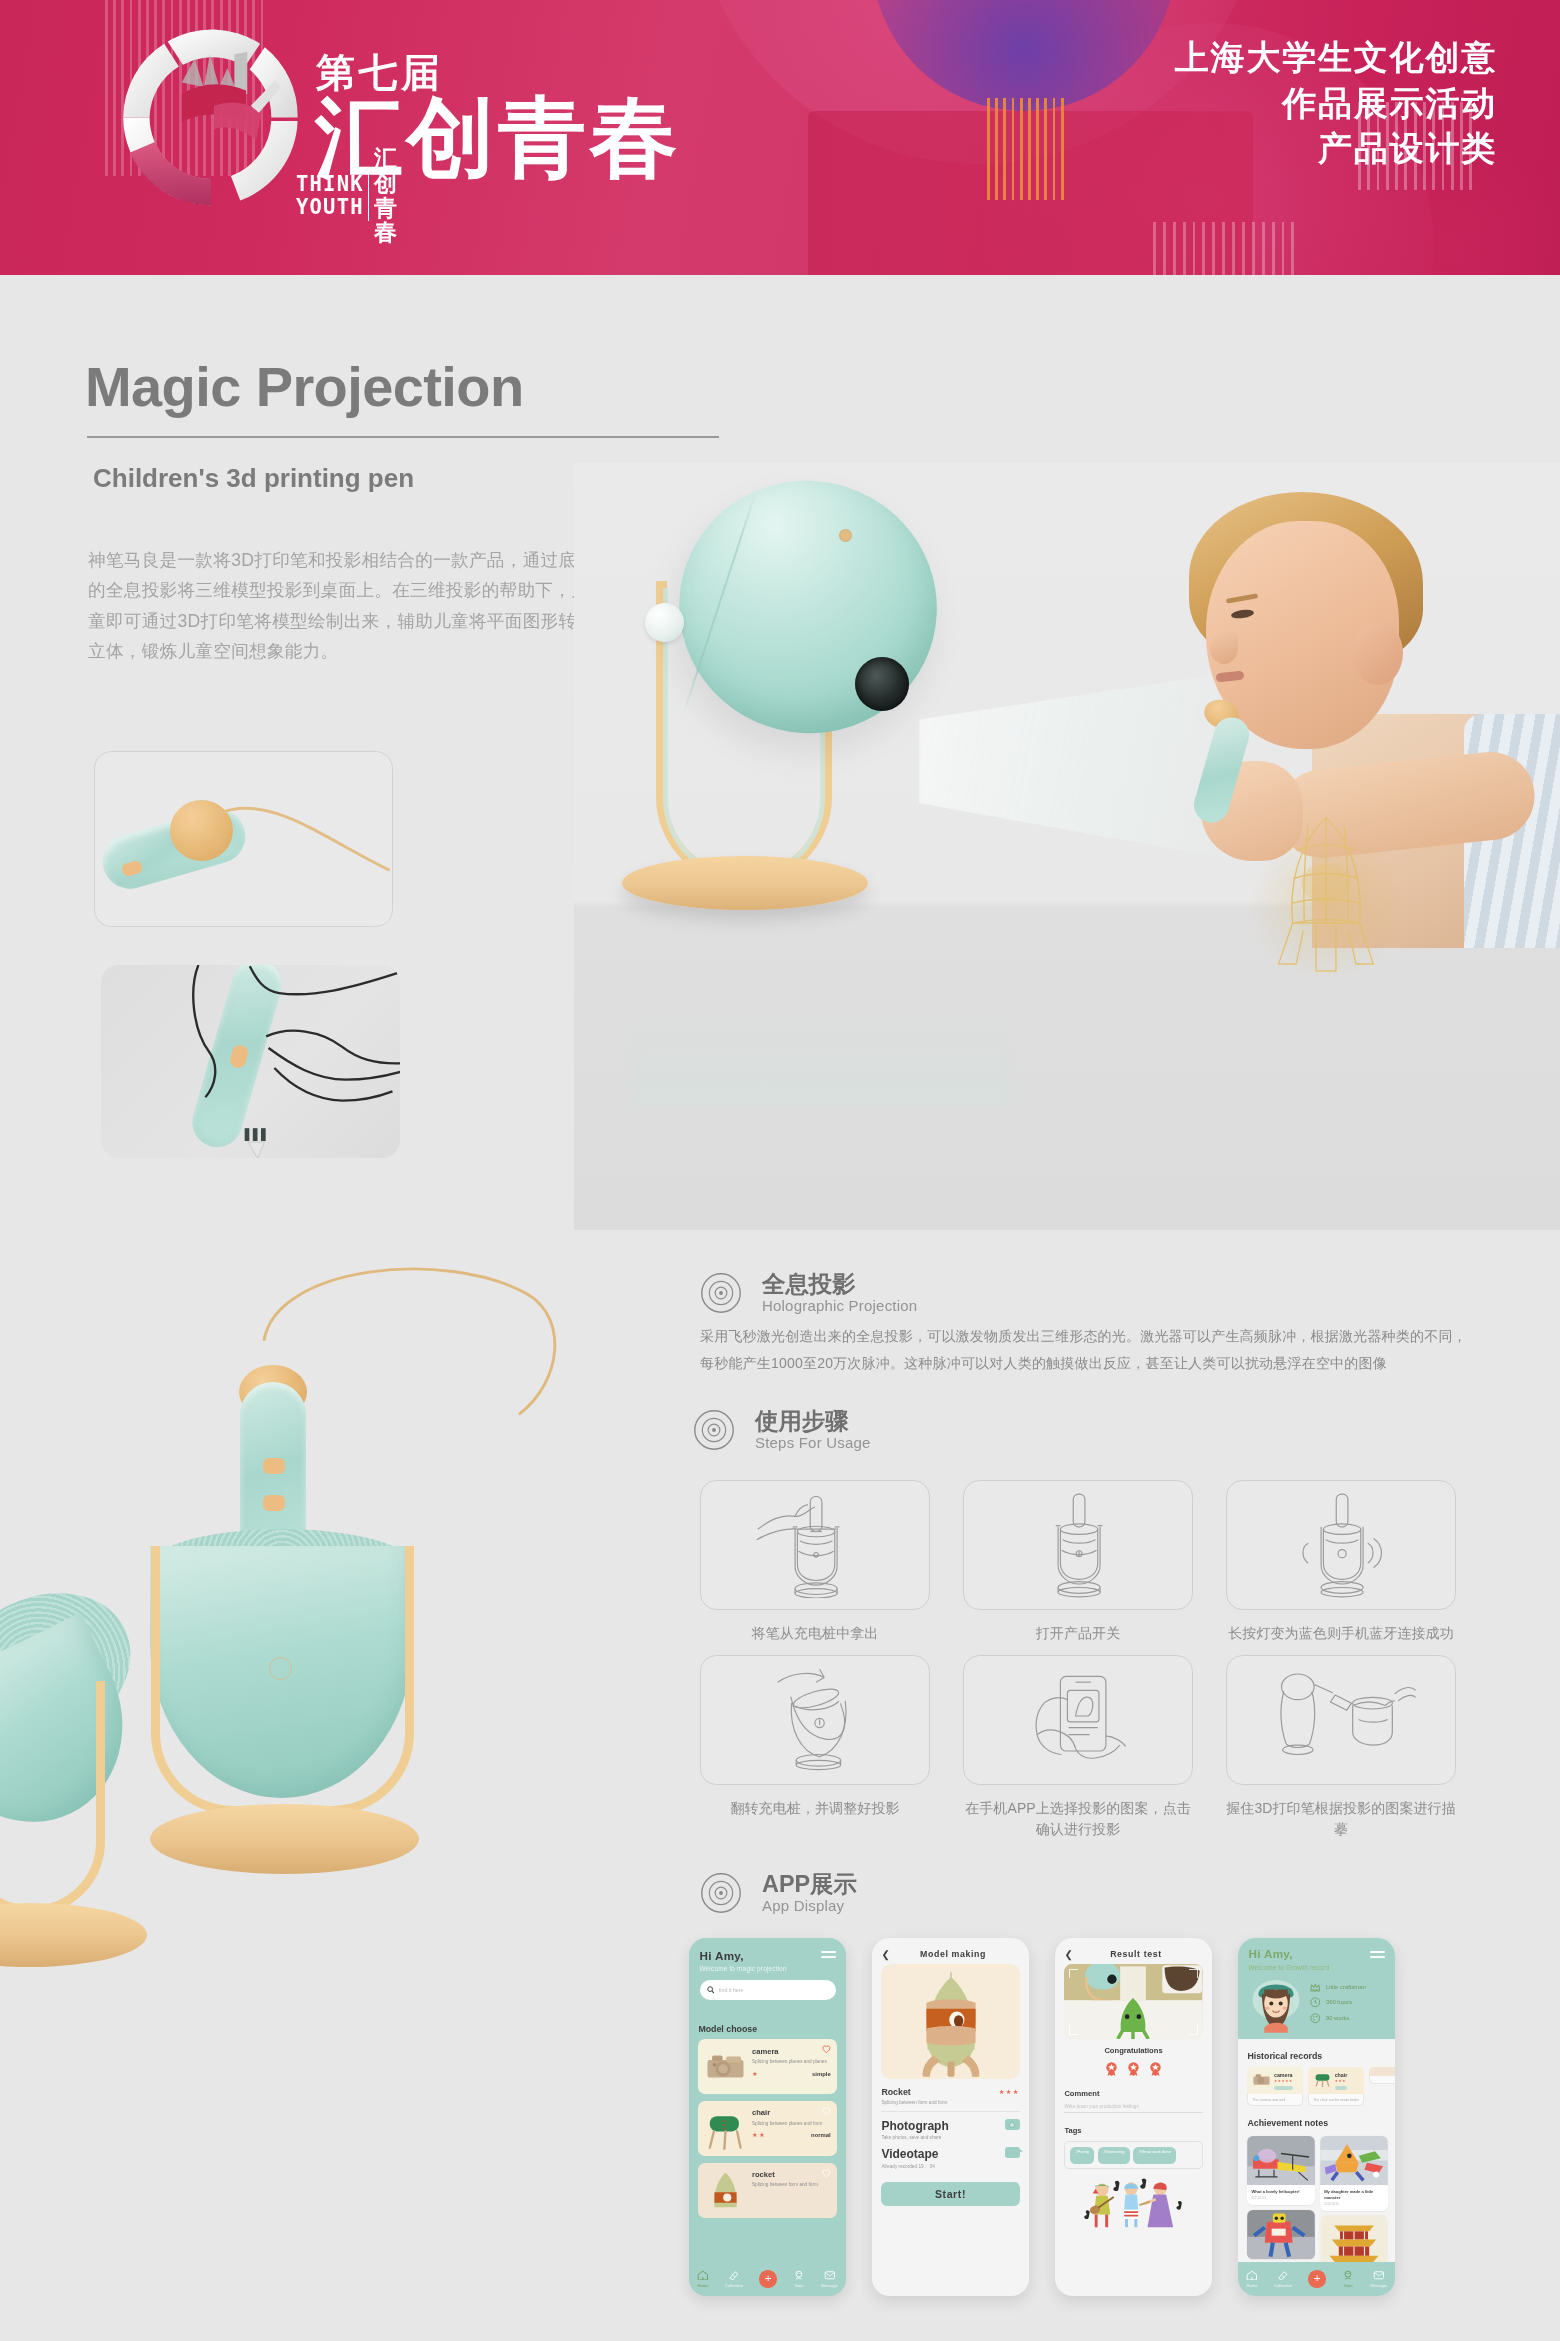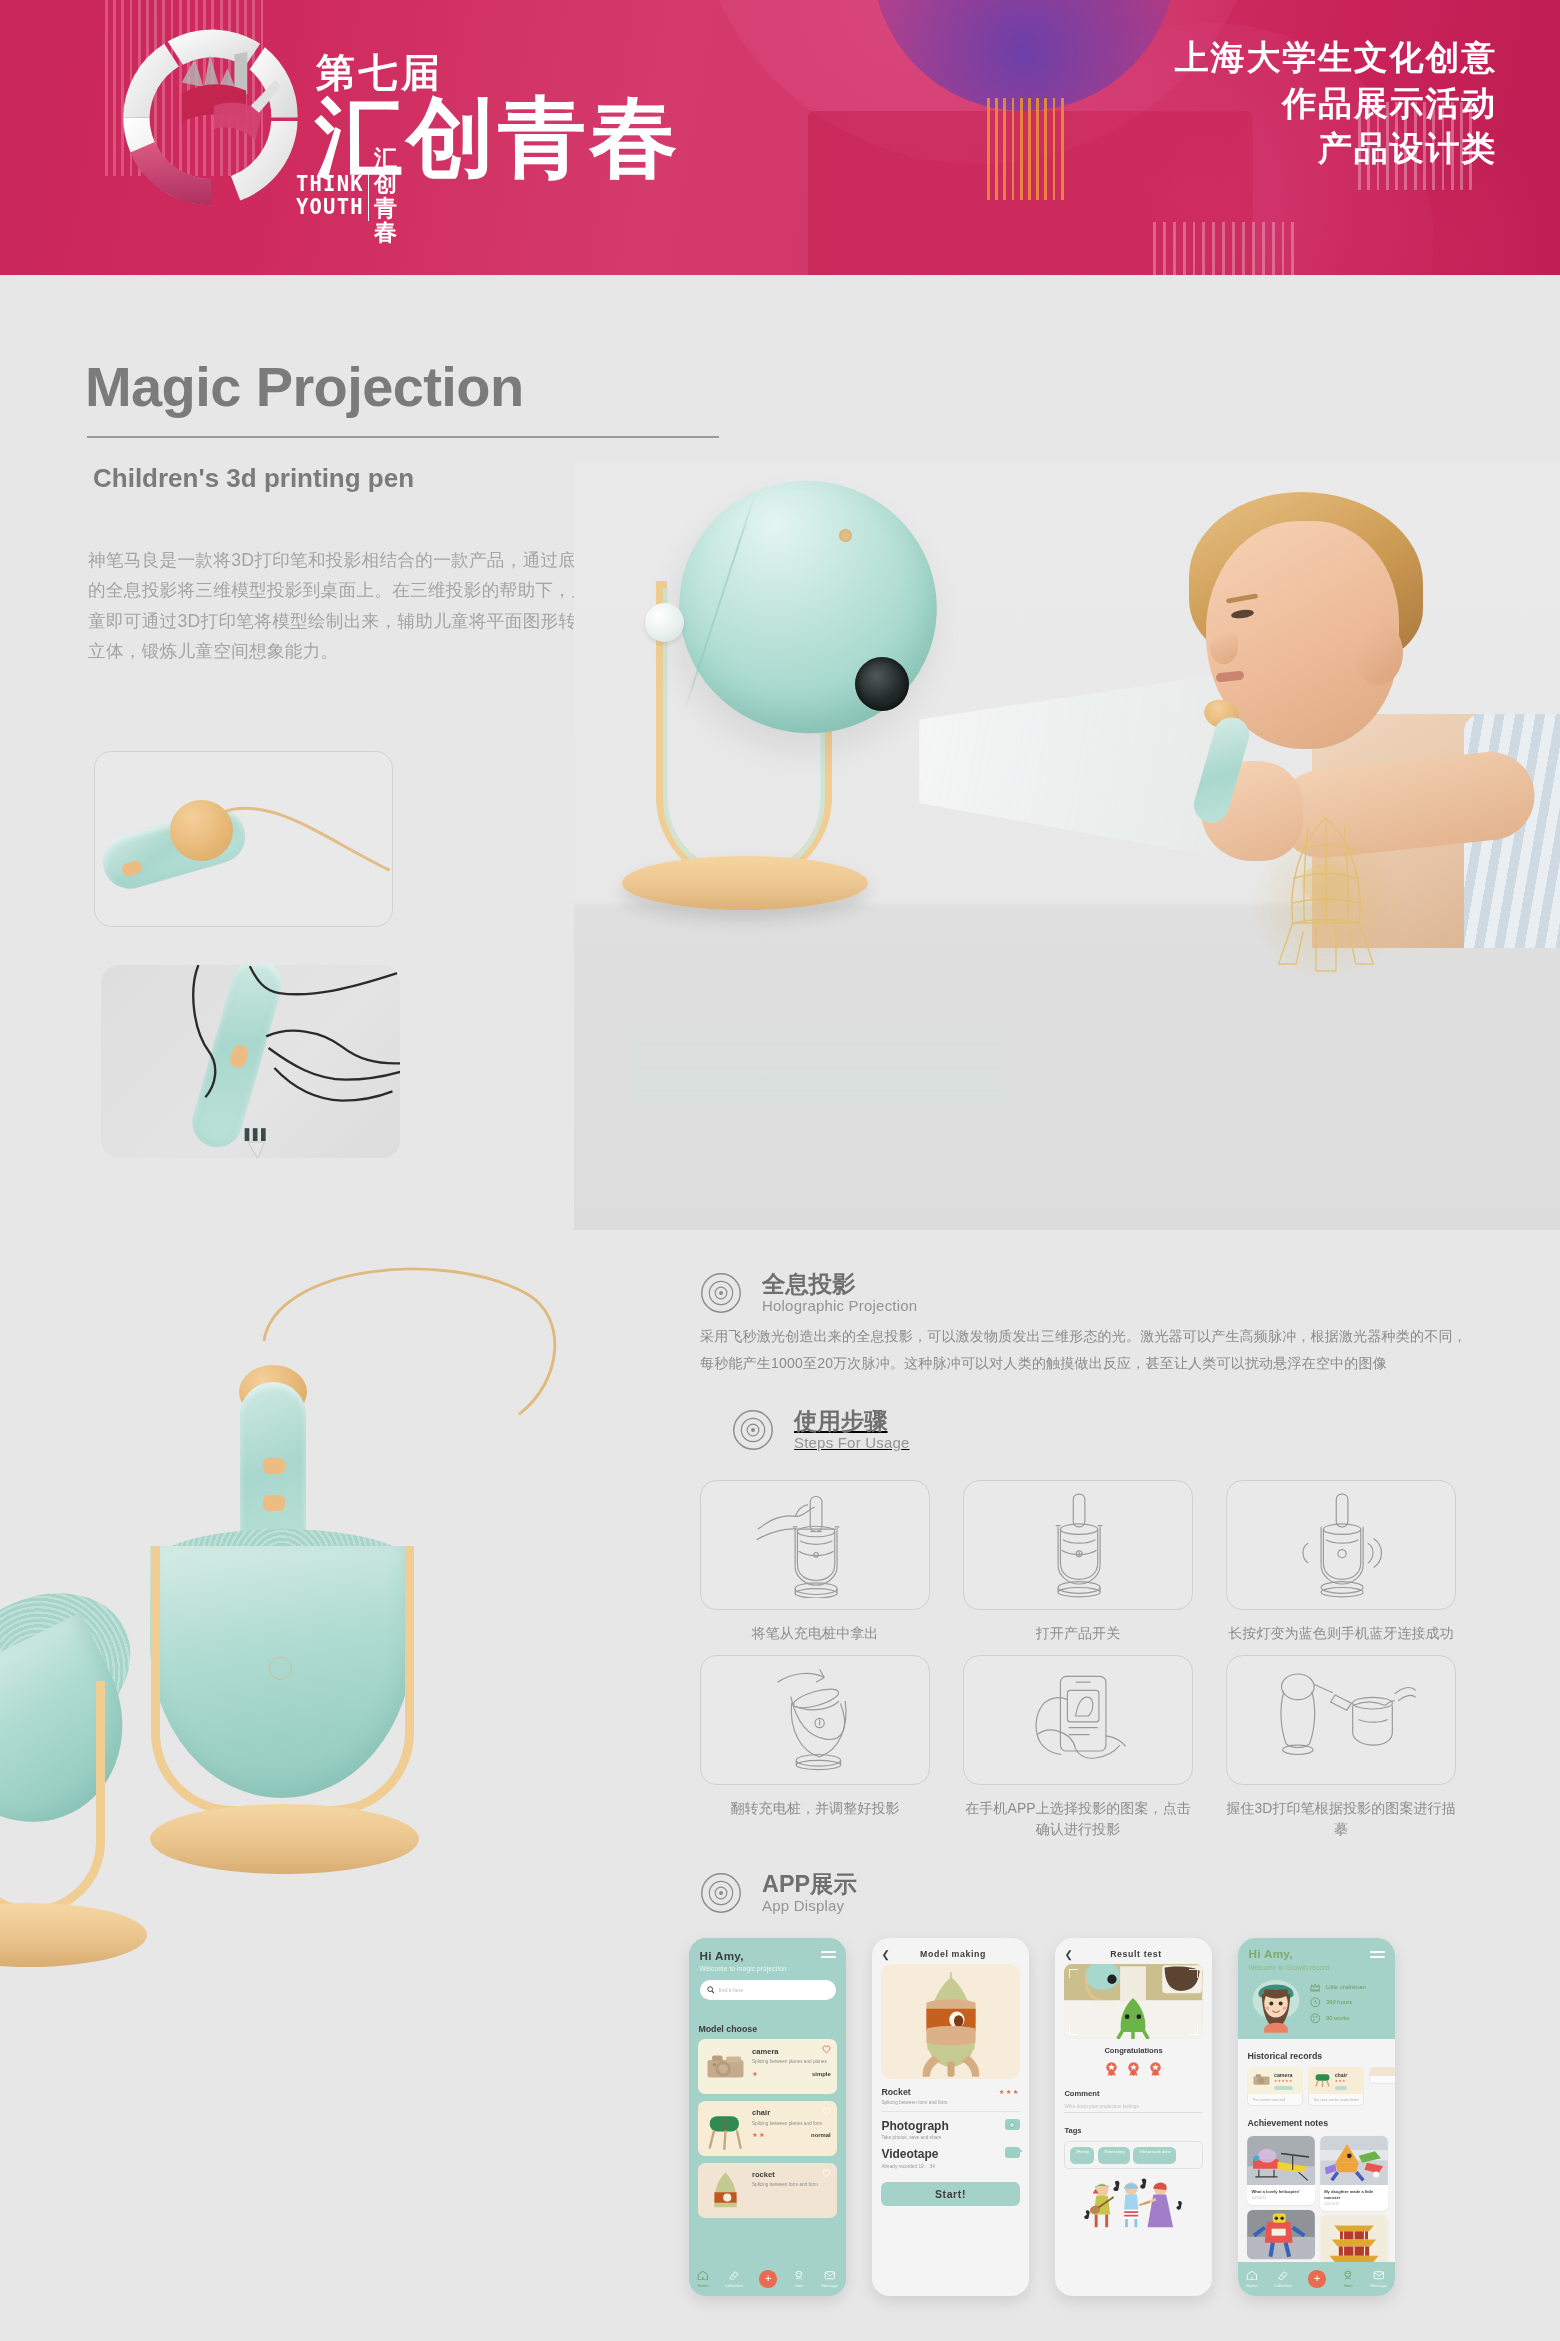--- a/index.html
+++ b/index.html
@@ -246,21 +246,21 @@
   .sec { position: absolute; display: flex; align-items: center; gap: 20px; }
   .sec-icon { width: 42px; height: 42px; flex: 0 0 42px; }
   .sec-text .cn { font-size: 23.4px; font-weight: 700; color: #6f6f6f; line-height: 1.12; }
   .sec-text .en { font-size: 15px; color: #949494; line-height: 1.25; letter-spacing: 0.2px; }
 
   .sec-holo { left: 700px; top: 1271px; }
   .holo-para {
     position: absolute; left: 700px; top: 1323px; width: 773px;
     font-size: 14px; line-height: 1.92; color: #8b8b8b; letter-spacing: 0.2px;
   }
-  .sec-steps { left: 732px; top: 1408px; text-decoration: underline; }
+  .sec-steps { left: 693px; top: 1408px; }
   .sec-app   { left: 700px; top: 1871px; }
 
   
   .steps-grid {
     position: absolute; left: 700px; top: 1480px;
     display: grid; grid-template-columns: repeat(3, 230px);
     column-gap: 33px; row-gap: 10.5px;
   }
   .step { width: 230px; }
   .step-card {

